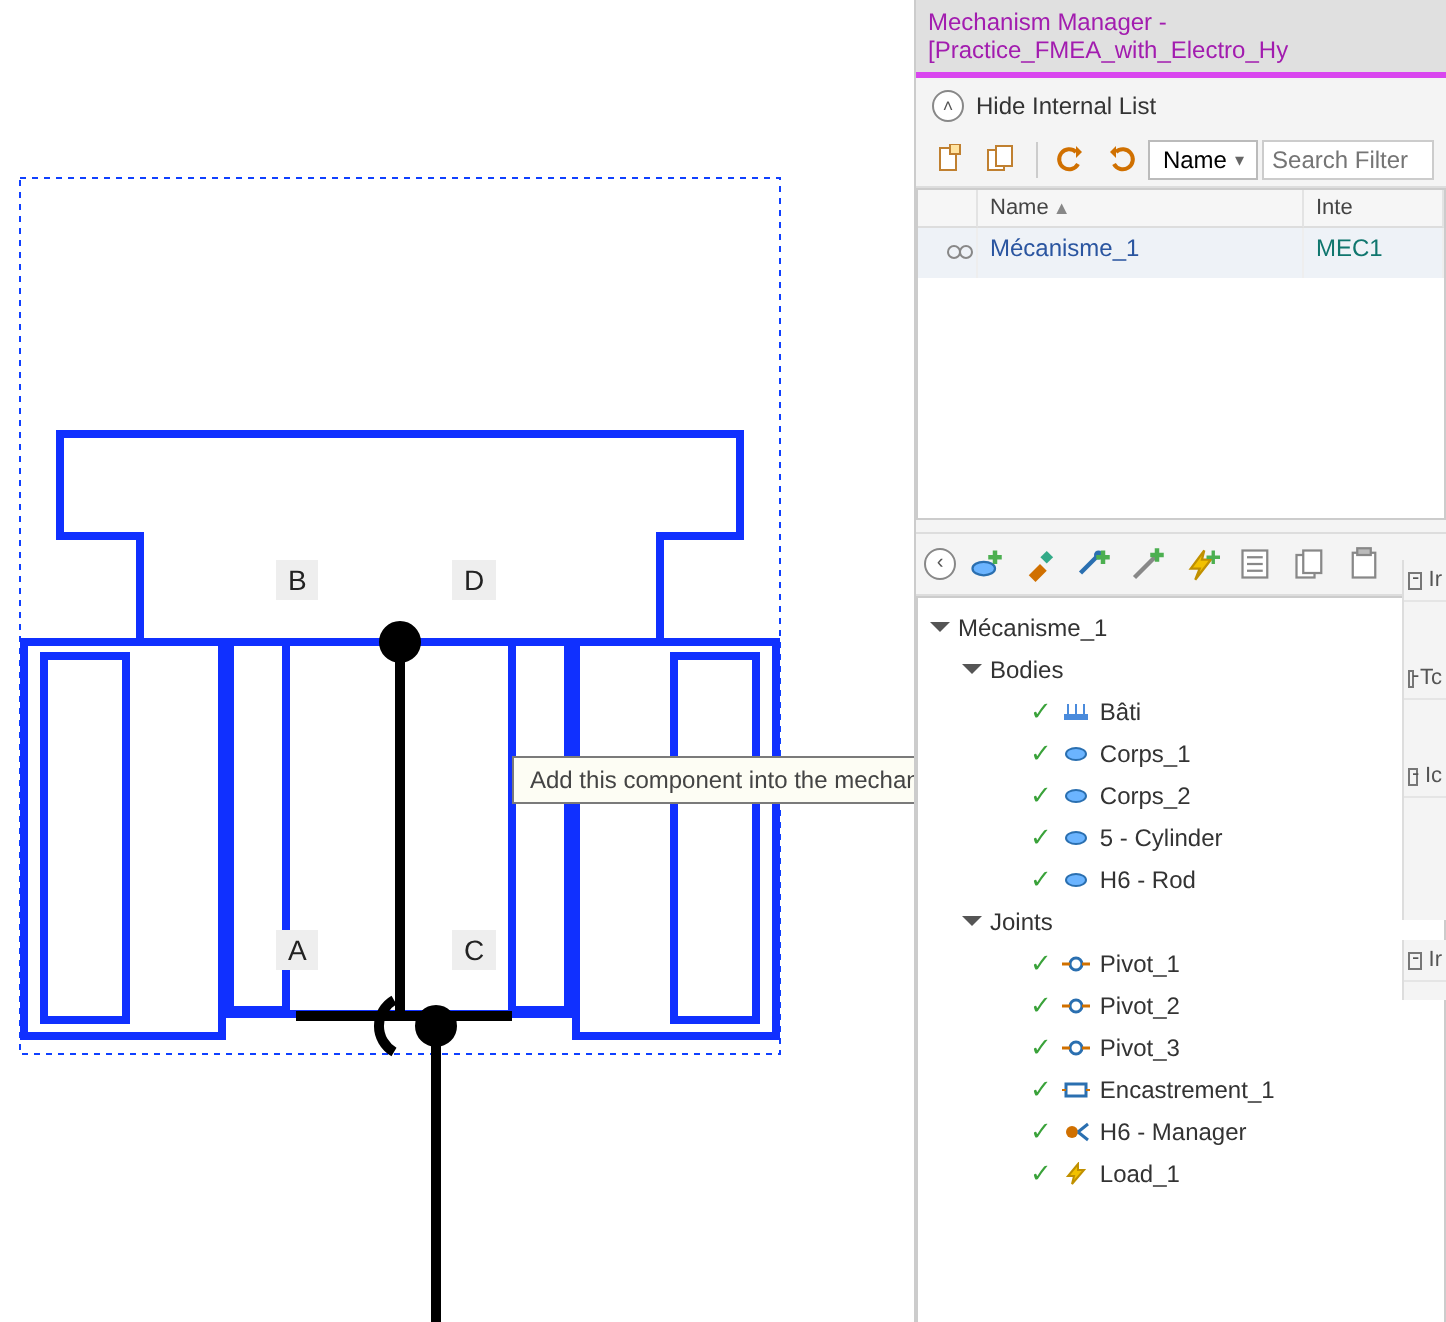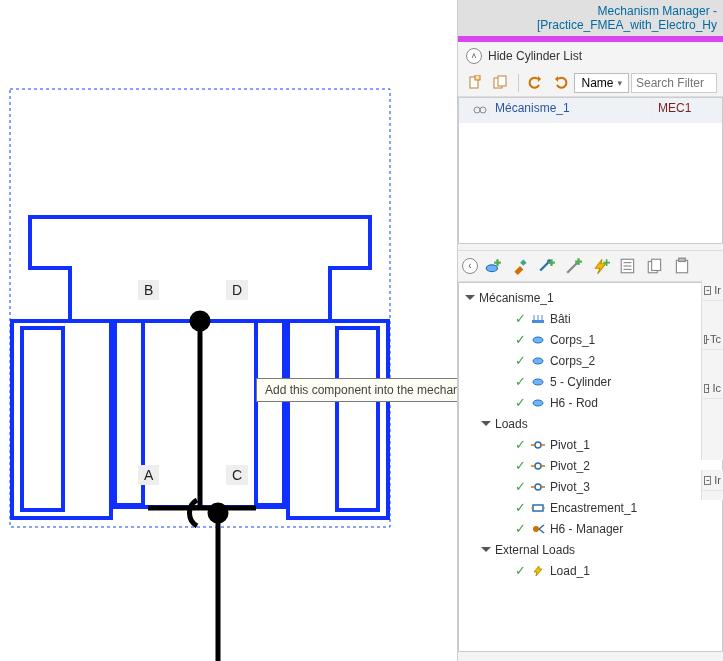--- a/index.html
+++ b/index.html
@@ -21,23 +21,22 @@
   .cursor {
     position: absolute; width: 16px; height: 16px; pointer-events: none;
   }
 
   
   .panel {
     position: absolute; left: 457px; top: 0; width: 266px; height: 661px;
     background: #f4f4f4; border-left: 1px solid #ccc;
   }
   .panel-title {
-    background: #e0e0e0; font-size: 12px; padding: 4px 6px; color: #0369a1;
-    border-bottom: 6px solid #d946ef;
-    text-align: right;
+    background: #e0e0e0; font-size: 12px; padding: 4px 6px; color: #a21caf;
+    border-bottom: 3px solid #d946ef;
   }
   .hide-row {
     padding: 6px 8px; font-size: 12px; color: #333; display: flex; align-items: center; gap: 6px;
   }
   .circle-toggle {
     width: 16px; height: 16px; border: 1px solid #888; border-radius: 50%;
     display: inline-flex; align-items: center; justify-content: center;
     font-size: 9px; line-height: 1; color: #555; background:#fff;
   }
   .toolbar1 {
@@ -69,21 +68,21 @@
   }
   .col-check { width: 30px; border-right:1px solid #e3e3e3; border-bottom:1px solid #ddd; }
   .col-name { flex: 1 1 auto; }
   .col-code { width: 70px; }
   .sort-arrow { font-size: 9px; color: #888; margin-left: 2px; }
   .grid-row {
     display: flex; font-size: 12px; background: #eef2f7;
   }
   .grid-row .cell { padding: 3px 6px; border-right: 1px solid #eee; }
   .grid-row .cell-name { flex: 1; color: #2a55a0; }
-  .grid-row .cell-code { width: 70px; color: #7f1d1d; }
+  .grid-row .cell-code { width: 70px; color: #0f766e; }
   .grid-row .cell-check { width:30px; position:relative; }
   .grid-blank { height: 120px; background: #fff; }
 
   
   .tree-toolbar {
     display: flex; align-items: center; gap: 3px; padding: 4px 4px;
     border-top: 1px solid #ddd; border-bottom: 1px solid #ddd;
     background: #f4f4f4; margin-top: 6px;
   }
   .mini-icon { width: 18px; height: 18px; display:inline-flex; align-items:center; justify-content:center; font-size:12px; }
@@ -177,21 +176,21 @@
       <line x1="5.5" y1="2" x2="5.5" y2="9" stroke="#000"></line>
       <line x1="2" y1="5.5" x2="9" y2="5.5" stroke="#000"></line>
     </svg>
   </div>
 
   <div class="panel">
     <div class="panel-title">Mechanism Manager - [Practice_FMEA_with_Electro_Hy</div>
 
     <div class="hide-row">
       <span class="circle-toggle">˄</span>
-      <span>Hide Cylinder List</span>
+      <span>Hide Internal List</span>
     </div>
 
     <div class="toolbar1">
       <span class="tbtn">
         <svg width="16" height="16">
             <rect x="2" y="2" width="8" height="11" fill="#fff" stroke="#c08030"></rect>
             <rect x="7" y="0" width="5" height="5" fill="#ffe3a0" stroke="#c08030"></rect>
           </svg>
       </span>
       <span class="tbtn">
@@ -214,20 +213,27 @@
           </svg>
       </span>
       <span class="name-drop">
         <span>Name</span>
         <span style="font-size:9px;color:#666;">▾</span>
       </span>
       <input class="search-input" placeholder="Search Filter" style="">
     </div>
 
     <div class="grid">
+      <div class="grid-head">
+        <div class="col-check"></div>
+        <div class="col col-name">
+          <span>Name</span><span class="sort-arrow">▲</span>
+        </div>
+        <div class="col col-code">Inte</div>
+      </div>
       <div class="grid-row">
         <div class="cell cell-check">
           <svg width="14" height="14" style="margin:2px 0 0 8px">
               <circle cx="4" cy="7" r="3" fill="none" stroke="#888"></circle>
               <circle cx="10" cy="7" r="3" fill="none" stroke="#888"></circle>
             </svg>
         </div>
         <div class="cell cell-name">Mécanisme_1</div>
         <div class="cell cell-code">MEC1</div>
       </div>
@@ -289,20 +295,24 @@
         </span>
     </div>
 
     <div class="tree">
       <div class="tree-wrap">
         <div class="node lvl0">
           <span class="exp open"></span>
           <span class="node-label">Mécanisme_1</span>
         </div>
 
+        <div class="node lvl1">
+          <span class="exp open"></span>
+          <span class="node-label">Bodies</span>
+        </div>
         <div class="node lvl2">
           <span class="exp spacer"></span>
             <span class="check">✓</span>
           <span class="node-icon">
               <svg width="14" height="12">
                 <rect x="1" y="7" width="12" height="3" fill="#4a8bdc"></rect>
                 <line x1="3" y1="7" x2="3" y2="2" stroke="#4a8bdc"></line>
                 <line x1="7" y1="7" x2="7" y2="2" stroke="#4a8bdc"></line>
                 <line x1="11" y1="7" x2="11" y2="2" stroke="#4a8bdc"></line>
               </svg>
@@ -345,21 +355,21 @@
           <span class="node-icon">
               <svg width="14" height="12">
                 <ellipse cx="7" cy="6" rx="5" ry="3" fill="#6bb4ff" stroke="#2a6fb0"></ellipse>
               </svg>
             </span>
           <span class="node-label">H6 - Rod</span>
         </div>
 
         <div class="node lvl1">
           <span class="exp open"></span>
-          <span class="node-label">Loads</span>
+          <span class="node-label">Joints</span>
         </div>
         <div class="node lvl2">
           <span class="exp spacer"></span>
             <span class="check">✓</span>
           <span class="node-icon">
               <svg width="14" height="12">
                 <circle cx="7" cy="6" r="3" fill="none" stroke="#2a6fb0" stroke-width="1.5"></circle>
                 <line x1="0" y1="6" x2="4" y2="6" stroke="#d07000" stroke-width="1.5"></line>
                 <line x1="10" y1="6" x2="14" y2="6" stroke="#d07000" stroke-width="1.5"></line>
               </svg>
@@ -407,24 +417,20 @@
             <span class="check">✓</span>
           <span class="node-icon">
               <svg width="14" height="12">
                 <circle cx="5" cy="6" r="3" fill="#d07000"></circle>
                 <path d="M8 6 L13 2 M8 6 L13 10" stroke="#2a6fb0" stroke-width="1.5"></path>
               </svg>
             </span>
           <span class="node-label">H6 - Manager</span>
         </div>
 
-        <div class="node lvl1">
-          <span class="exp open"></span>
-          <span class="node-label">External Loads</span>
-        </div>
         <div class="node lvl2">
           <span class="exp spacer"></span>
             <span class="check">✓</span>
           <span class="node-icon">
               <svg width="14" height="12">
                 <path d="M8 1 L3 7 L6 7 L5 11 L11 4 L8 4 Z" fill="#f2c100" stroke="#c09000"></path>
               </svg>
             </span>
           <span class="node-label">Load_1</span>
         </div>

